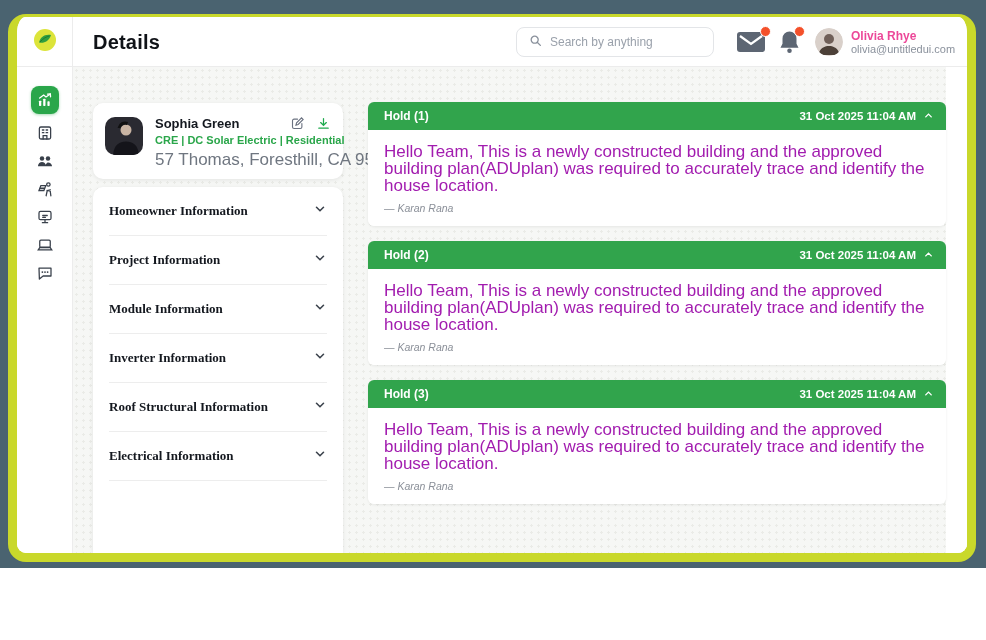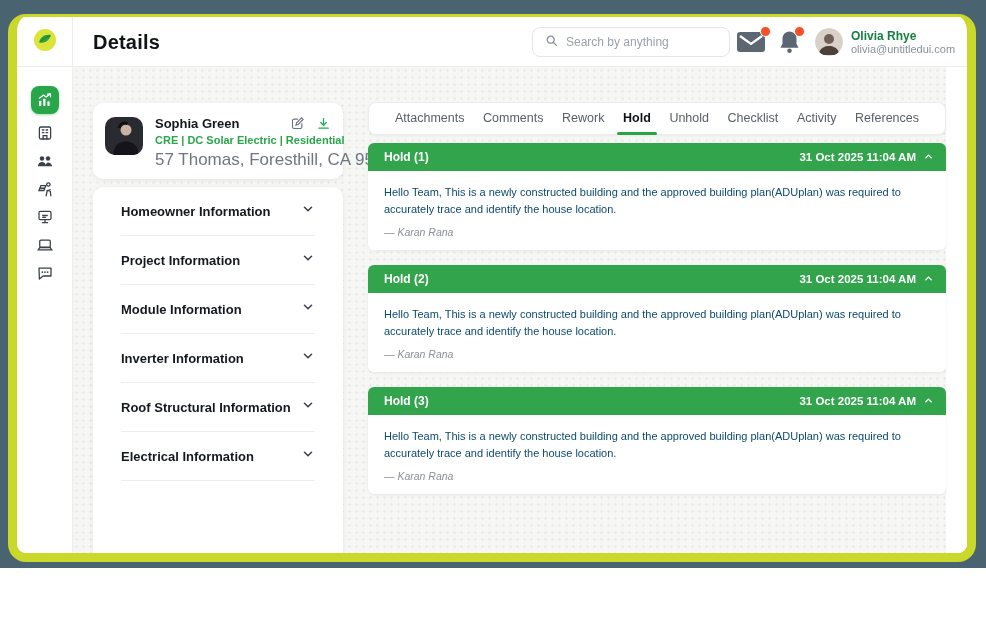--- a/index.html
+++ b/index.html
@@ -7,65 +7,65 @@
   .frame { position:relative; width:986px; height:568px; background:#4a6370; overflow:hidden; }
   .window { position:absolute; top:14px; left:8px; right:10px; bottom:6px; background:#fff;
             border:solid #c9d82b; border-width:3px 9px 9px 9px; border-radius:18px; overflow:hidden; }
   
   .hdr { position:absolute; top:0; left:0; right:0; height:50px; background:#fff; border-bottom:1px solid #ececec; }
   .logo-col { position:absolute; left:0; top:0; width:56px; height:50px; border-right:1px solid #ececec;
               display:flex; align-items:center; justify-content:center; }
   .hdr h1 { position:absolute; left:76px; top:0; height:50px; display:flex; align-items:center;
             font-size:20px; font-weight:700; color:#101318; letter-spacing:.2px; }
   .search { position:absolute; left:499px; top:10px; width:198px; height:30px; background:#fff;
-            border:1px solid #e3e5e8; border-radius:8px; display:flex; align-items:center; gap:8px; padding:0 12px;margin-left:16px; }
+            border:1px solid #e3e5e8; border-radius:8px; display:flex; align-items:center; gap:8px; padding:0 12px; }
   .search input { border:none; outline:none; flex:1; font-size:12px; color:#3a4049; background:transparent; font-family:inherit; }
   .search input::placeholder { color:#9aa1ab; }
   .icon-wrap { position:absolute; top:13px; }
   .badge { position:absolute; top:-4px; right:-5px; width:11px; height:11px; border-radius:50%;
            background:#f4502a; border:1.5px solid #fff; }
   .chip { position:absolute; left:798px; top:11px; display:flex; align-items:center; gap:8px; }
-  .chip .nm { font-size:12px; font-weight:700; color:#15803d; line-height:14px; }
+  .chip .nm { font-size:12px; font-weight:700; color:#ec4899; line-height:14px; }
   .chip .em { font-size:11px; color:#8a919c; line-height:13px; }
   .avatar { width:28px; height:28px; border-radius:50%; overflow:hidden; flex:0 0 auto; }
   
   .bdy { position:absolute; top:50px; left:0; right:0; bottom:0; }
   .sidenav { position:absolute; left:0; top:0; bottom:0; width:56px; background:#fff; border-right:1px solid #ececec; padding-top:19px; }
   .nav-btn { width:28px; height:28px; margin:0 auto 5px; border-radius:8px; display:flex; align-items:center; justify-content:center; }
   .nav-btn.active { background:#2aa64a; box-shadow:0 1px 3px rgba(42,166,74,.4); }
   .nav-ic { width:28px; height:28px; margin:0 auto; display:flex; align-items:center; justify-content:center; }
   .main { position:absolute; left:56px; top:0; right:0; bottom:0; background:#f6f7f5;
           background-image:radial-gradient(circle, #eaebe7 1px, transparent 1.2px); background-size:7px 7px; }
   .gutter { position:absolute; right:0; top:0; bottom:0; width:21px; background:#fff; }
   
   .leftcol { position:absolute; left:20px; top:36px; width:250px; bottom:0; display:flex; flex-direction:column; }
   .pcard { background:#fff; border-radius:10px; box-shadow:0 1px 4px rgba(0,0,0,.08); height:76px; position:relative; padding:13px 12px 0 62px; }
   .pava { position:absolute; left:12px; top:14px; width:38px; height:38px; border-radius:10px; overflow:hidden; }
   .pname { font-size:13px; font-weight:700; color:#14181f; }
   .pmeta { font-size:11px; font-weight:700; color:#2aa64a; margin-top:3px; white-space:nowrap; }
   .paddr { font-size:17px; color:#6f7680; margin-top:4px; white-space:nowrap; }
   .pacts { position:absolute; right:12px; top:13px; display:flex; gap:11px; }
-  .acard { margin-top:8px; background:#fff; border-radius:10px 10px 0 0; box-shadow:0 1px 4px rgba(0,0,0,.08); flex:1; padding:0 28px; }
+  .acard { margin-top:8px; background:#fff; border-radius:10px 10px 0 0; box-shadow:0 1px 4px rgba(0,0,0,.08); flex:1; padding:0 16px;font-family:Liberation Serif, serif; }
   .arow { height:49px; display:flex; align-items:center; justify-content:space-between; border-bottom:1px solid #ededed; cursor:pointer; }
   .arow span { font-size:13px; font-weight:700; color:#14181f; }
   
   .rightcol { position:absolute; left:295px; top:35px; width:578px; }
   .tabsbar { background:#fff; border:1px solid #ececec; border-radius:8px; box-shadow:0 1px 3px rgba(0,0,0,.05);
              height:33px; display:flex; align-items:center; justify-content:space-between; padding:0 26px; margin-bottom:8px; }
   .tab { position:relative; height:33px; line-height:33px; font-size:12.5px; color:#596069; cursor:pointer; }
   .tab.active { color:#0f1319; font-weight:700; }
   .tab .u { display:none; }
   .tab.active .u { display:block; position:absolute; left:-6px; right:-6px; bottom:0; height:3px; border-radius:3px; background:#24a73e; }
   .hold { margin-bottom:15px; border-radius:7px; box-shadow:0 1px 3px rgba(0,0,0,.07); }
   .hold-head { height:28px; background:#31a44c; border-radius:6px 6px 0 0; display:flex; align-items:center;
                justify-content:space-between; padding:0 12px 0 16px; cursor:pointer; }
   .hold-head .t { font-size:12px; font-weight:700; color:#fff; }
   .hold-head .ts { display:flex; align-items:center; gap:7px; font-size:11.5px; font-weight:700; color:#fff;text-align:right; }
   .hold-body { background:#fff; border-radius:0 0 6px 6px; padding:13px 16px 12px; }
-  .hold-body p { font-size:11px; color:#0c4a6e; line-height:17px; }
+  .hold-body p { font-size:17px; color:#a21caf; line-height:17px; }
   .hold-author { margin-top:8px; font-size:10.5px; font-style:italic; color:#8a8f98; }
 </style>
 </head>
 <body>
 
 <div class="frame">
 <div class="window">
 
   <header class="hdr">
     <div class="logo-col">
@@ -250,30 +250,20 @@
             <span>Electrical Information</span>
             <i><svg width="14" height="14" viewBox="0 0 16 16" fill="none" stroke="#3b424c" stroke-width="1.8" stroke-linecap="round">
                     <path d="M4 6l4 4 4-4"></path>
                   </svg></i>
           </div>
         </div>
       </div>
 
       <div class="rightcol">
 
-        <div class="tabsbar">
-          <div class="tab">Attachments</div>
-          <div class="tab">Comments</div>
-          <div class="tab">Rework</div>
-          <div class="tab active"><span>Hold</span><span class="u"></span></div>
-          <div class="tab">Unhold</div>
-          <div class="tab">Checklist</div>
-          <div class="tab">Activity</div>
-          <div class="tab">References</div>
-        </div>
 
         <div class="hold">
           <div class="hold-head">
             <span class="t">Hold (1)</span>
             <span class="ts">
                   <span>31 Oct 2025 11:04 AM</span>
                   <i><svg width="11" height="11" viewBox="0 0 16 16" fill="none" stroke="#fff" stroke-width="2" stroke-linecap="round">
                       <path d="M4 10l4-4 4 4"></path>
                     </svg></i>
                 </span>

